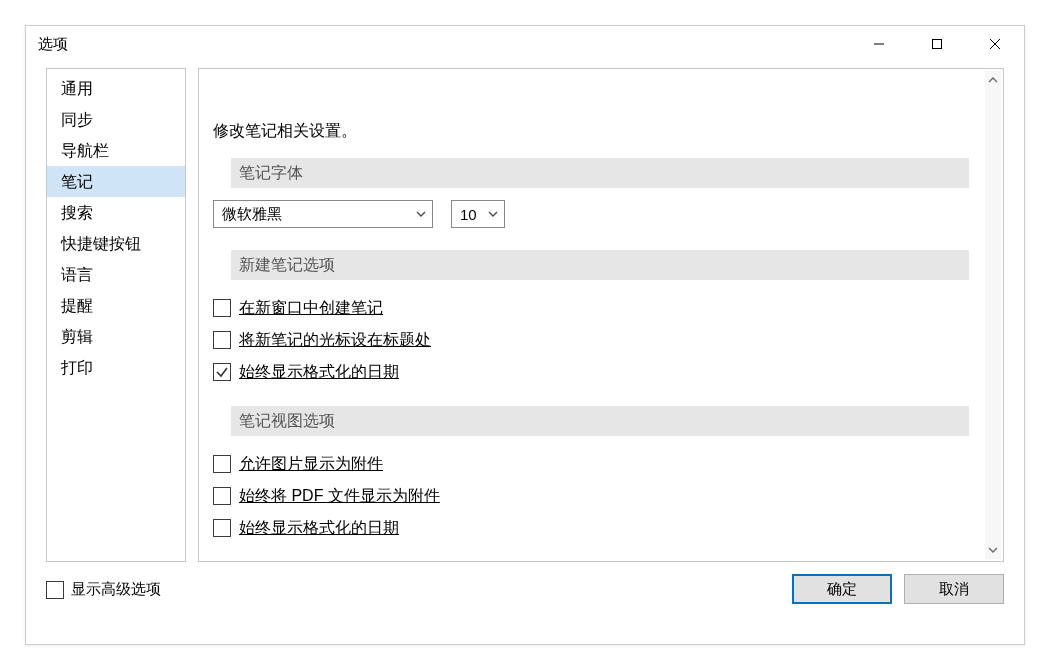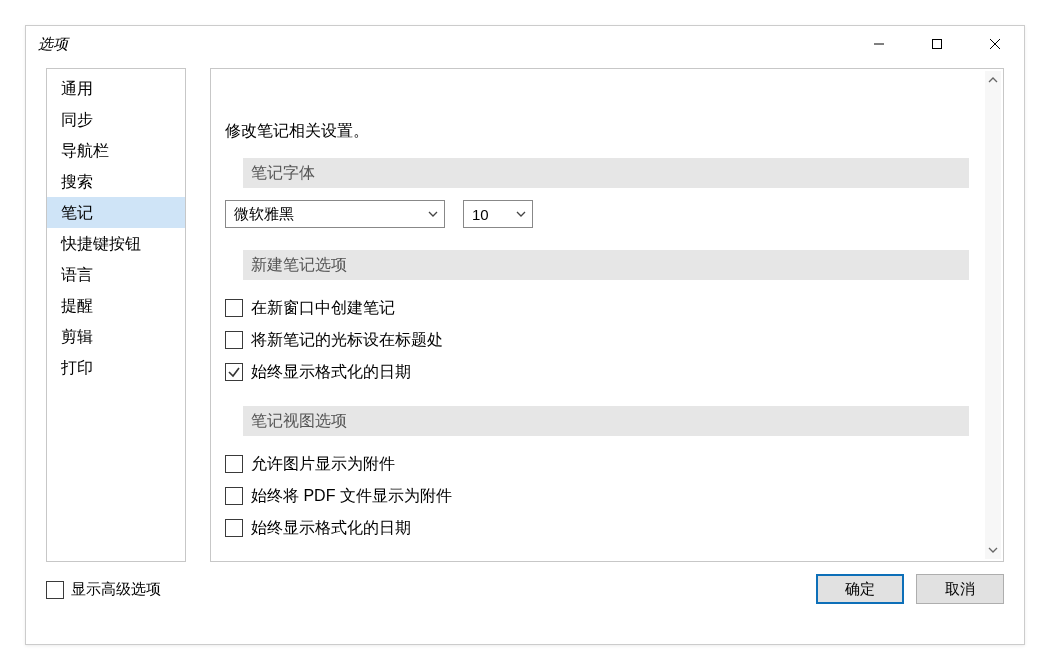--- a/index.html
+++ b/index.html
@@ -18,38 +18,38 @@
     border: 1px solid #cccccc;
     background: #ffffff;
     box-shadow: 0 1px 3px rgba(0,0,0,0.08);
   }
   .titlebar {
     height: 36px;
     display: flex;
     align-items: center;
     padding: 0 0 0 12px;
   }
-  .title-text { flex: 0 0 auto; font-size: 15px; font-style: italic; }
+  .title-text { flex: 0 0 auto; font-size: 15px; }
   .title-spacer { flex: 1; }
   .win-controls { display: flex; height: 100%; }
   .win-btn {
     width: 58px; height: 100%;
     display: flex; align-items: center; justify-content: center;
   }
   .win-btn svg { display:block; }
 
   .body-area {
     position: relative;
     height: 540px;
     padding: 6px 20px 0 20px;
   }
   .content-row {
     display: flex;
     height: 494px;
-    gap: 24px;
+    gap: 12px;
   }
   .sidebar {
     width: 140px;
     height: 100%;
     border: 1px solid #c7c7c7;
     padding: 4px 0;
   }
   .sidebar-item {
     padding: 4px 0 4px 14px;
     font-size: 16px;
@@ -103,26 +103,26 @@
   .font-row { display: flex; gap: 18px; margin-bottom: 4px; }
   .select-box {
     display: flex; align-items: center; justify-content: space-between;
     border: 1px solid #888888;
     height: 28px;
     background: #ffffff;
     padding: 0 6px 0 8px;
     font-size: 15px;
   }
   .select-font { width: 220px; }
-  .select-size { width: 70px; }
+  .select-size { width: 54px; }
   .chevron { width: 10px; height: 10px; }
 
   .check-row {
     display: flex; align-items: center; gap: 8px;
-    line-height: 32px; font-size: 16px;
+    line-height: 32px; font-size: 16px; text-decoration: underline;
   }
   .checkbox {
     width: 18px; height: 18px;
     border: 1px solid #3a3a3a;
     display: flex; align-items:center; justify-content:center;
     background: #ffffff;
   }
   .checkbox svg { display:block; }
 
   .bottom-bar {
@@ -131,21 +131,21 @@
     display: flex;
     align-items: center;
     padding: 0 0 0 0;
   }
   .adv-check {
     display: flex; align-items: flex-end; gap: 7px;
     font-size: 15px;
   }
   .bottom-spacer { flex: 1; }
   .dlg-btn {
-    width: 88px; height: 30px;
+    width: 100px; height: 30px;
     display: flex; align-items:center; justify-content:center;
     font-size: 15px;
     background: #e1e1e1;
     border: 1px solid #aeaeae;
     margin-left: 12px;
   }
   .dlg-btn.primary {
     border: 2px solid #0d6fb8;
   }
 </style>
@@ -175,22 +175,22 @@
       </div>
     </div>
   </div>
 
   <div class="body-area">
     <div class="content-row">
       <div class="sidebar">
         <div class="sidebar-item">通用</div>
         <div class="sidebar-item">同步</div>
         <div class="sidebar-item">导航栏</div>
+        <div class="sidebar-item selected">笔记</div>
         <div class="sidebar-item">搜索</div>
-        <div class="sidebar-item selected">笔记</div>
         <div class="sidebar-item">快捷键按钮</div>
         <div class="sidebar-item">语言</div>
         <div class="sidebar-item">提醒</div>
         <div class="sidebar-item">剪辑</div>
         <div class="sidebar-item">打印</div>
       </div>
 
       <div class="main-panel">
         <div class="main-scroll">
           <div class="desc-text">修改笔记相关设置。</div>

